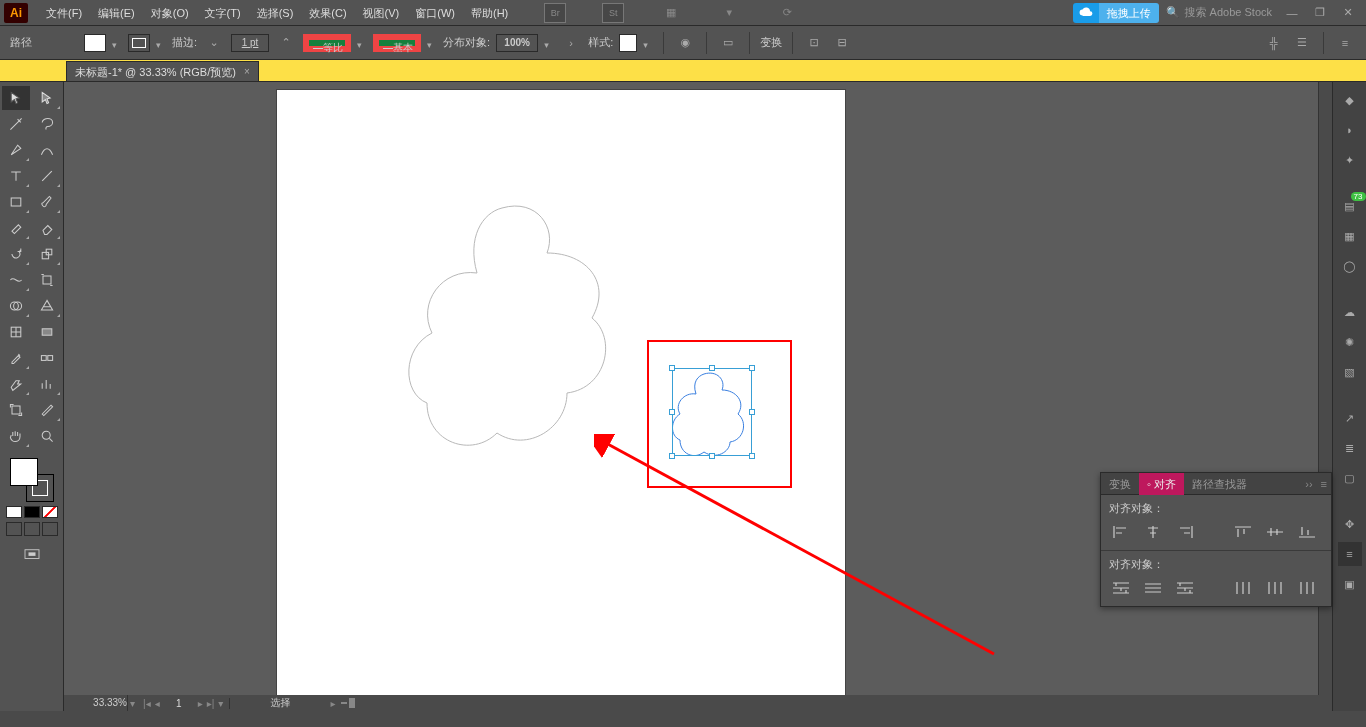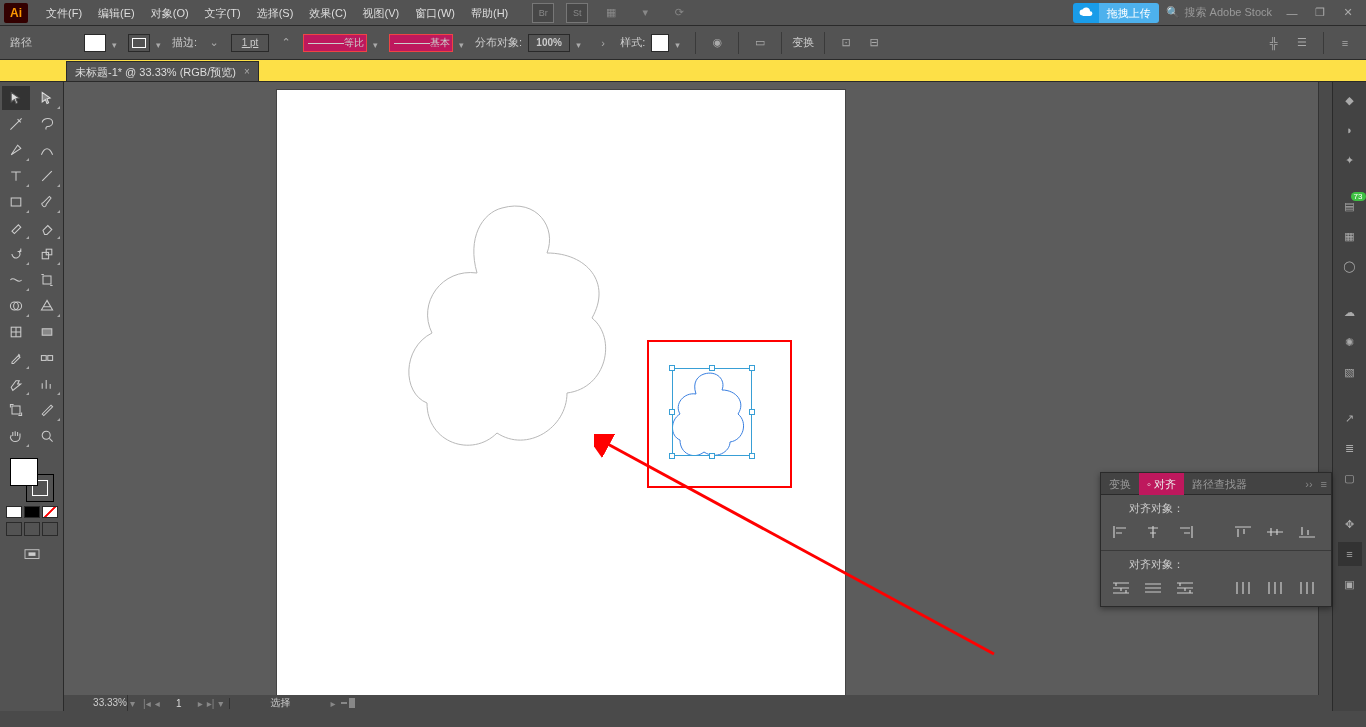--- a/index.html
+++ b/index.html
@@ -2,37 +2,37 @@
 <html><head>
 <meta charset="utf-8">
 <style>
 * { margin:0; padding:0; box-sizing:border-box; font-family:"Microsoft YaHei",Arial,sans-serif; user-select:none; }
 body { width:1366px; height:727px; background:#535353; overflow:hidden; position:relative; color:#ccc; font-size:11px; }
 
 .menubar { height:26px; background:#535353; display:flex; align-items:center; padding:0 4px; border-bottom:1px solid #2a2a2a; }
 .ai-logo { width:24px; height:20px; background:#330000; color:#FF9A00; font-weight:bold; font-size:12px; display:flex; align-items:center; justify-content:center; border-radius:2px; margin-right:10px;}
 .menubar .menu-item { padding:0 8px; line-height:26px; color:#ddd; cursor:default;}
 .menubar .spacer { flex:1; }
-.mb-icon { width:22px; height:20px; margin:0 6px; display:flex; align-items:center; justify-content:center; color:#888; border:1px solid transparent; }
+.mb-icon { width:22px; height:20px; margin:0 18px; display:flex; align-items:center; justify-content:center; color:#888; border:1px solid transparent; }
 .mb-icon.box { border:1px solid #777; font-size:9px; background:#474747; }
 .cloud-btn { width:26px; height:20px; background:#199CE9; border-radius:3px 0 0 3px; display:flex; align-items:center; justify-content:center; }
 .upload-btn { height:20px; background:#4DB1ED; color:#fff; font-size:11px; padding:0 8px; line-height:20px; border-radius:0 3px 3px 0; margin-right:8px;}
 .search-stock { display:flex; align-items:center; color:#999; font-size:11px; margin-right:6px;}
 .search-stock .sicon { margin-right:4px; }
 .win-ctl { width:20px; height:16px; display:flex; align-items:center; justify-content:center; color:#aaa; margin:0 4px;}
 
 .ctrlbar { height:34px; background:#535353; border-bottom:1px solid #2a2a2a; display:flex; align-items:center; padding:0 10px; gap:6px;}
 .ctrlbar .lbl { color:#ccc; font-size:11px;}
 .swatch { width:22px; height:18px; background:#fff; border:1px solid #2a2a2a; }
 .swatch.hole { position:relative; background:#535353;}
 .swatch.hole::after{content:"";position:absolute;inset:3px;border:1px solid #fff;}
 .drop { width:10px; height:10px; display:inline-block; }
 .drop::after { content:"▾"; color:#aaa; font-size:9px;}
 .pt-input { width:38px; height:18px; background:#535353; border:1px solid #2a2a2a; color:#ccc; font-size:10px; text-align:center; line-height:16px;text-decoration:underline;}
-.stroke-prev { width:64px; height:18px; background:#be185d; border:1px solid #ef4444; position:relative;}
+.stroke-prev { width:48px; height:18px; background:#15803d; border:6px solid #ef4444; position:relative;}
 .stroke-prev::after{content:"";position:absolute;left:4px;right:22px;top:8px;border-top:1px solid #ccc;}
 .stroke-prev .tag{position:absolute;right:2px;top:1px;font-size:10px;color:#ccc;}
 .opac-input{ width:42px; height:18px; background:#535353; border:1px solid #2a2a2a; color:#ccc; font-size:10px; text-align:center; line-height:16px;font-weight:bold;}
 .style-sw { width:18px; height:18px; background:#fff; border:1px solid #2a2a2a;}
 .ctrl-ico { width:22px; height:22px; display:flex; align-items:center; justify-content:center; color:#aaa;}
 .ctrlbar .sep { width:1px; height:22px; background:#3a3a3a; margin:0 4px;}
 .ctrlbar .right { margin-left:auto; display:flex; align-items:center; gap:6px;}
 
 .tabrow { height:22px; background:#fde047; display:flex; align-items:flex-end; padding-left:66px; border-bottom:1px solid #2a2a2a;}
 .doc-tab { height:20px; background:#535353; color:#ddd; font-size:11px; padding:0 8px; line-height:20px; border:1px solid #2a2a2a; border-bottom:none; display:flex; align-items:center; gap:8px;}
@@ -86,21 +86,21 @@
 .rdock .gap { height:10px;}
 .rdock .ri.active { background:#333;}
 
 .panel { position:absolute; right:34px; top:472px; width:232px; background:#535353; border:1px solid #2a2a2a; box-shadow:0 2px 6px rgba(0,0,0,.4);}
 .panel .tabs { height:22px; display:flex; align-items:center; background:#434343; border-bottom:1px solid #2a2a2a; font-size:11px;}
 .panel .tabs .t { padding:0 8px; line-height:22px; color:#999;}
 .panel .tabs .t.active { background:#be185d; color:#eee;text-align:center;}
 .panel .tabs .sp { flex:1;}
 .panel .tabs .opt { color:#888; padding:0 4px;}
 .panel .sect { padding:6px 8px 8px;}
-.panel .sect .hdr { font-size:11px; color:#ccc; margin-bottom:6px;margin-left:20px;}
+.panel .sect .hdr { font-size:11px; color:#ccc; margin-bottom:6px;}
 .panel .row { display:flex; gap:8px;}
 .panel .row .ab { width:24px; height:20px; background:#535353; display:flex; align-items:center; justify-content:center;}
 .panel .row .ab svg{stroke:#ccc;fill:none;stroke-width:1.2;}
 .panel .row .gap2{width:18px;}
 
 .winstatus { position:absolute; left:0; right:0; bottom:0; height:16px; background:#4a4a4a;}
 </style>
 </head>
 <body>
 

